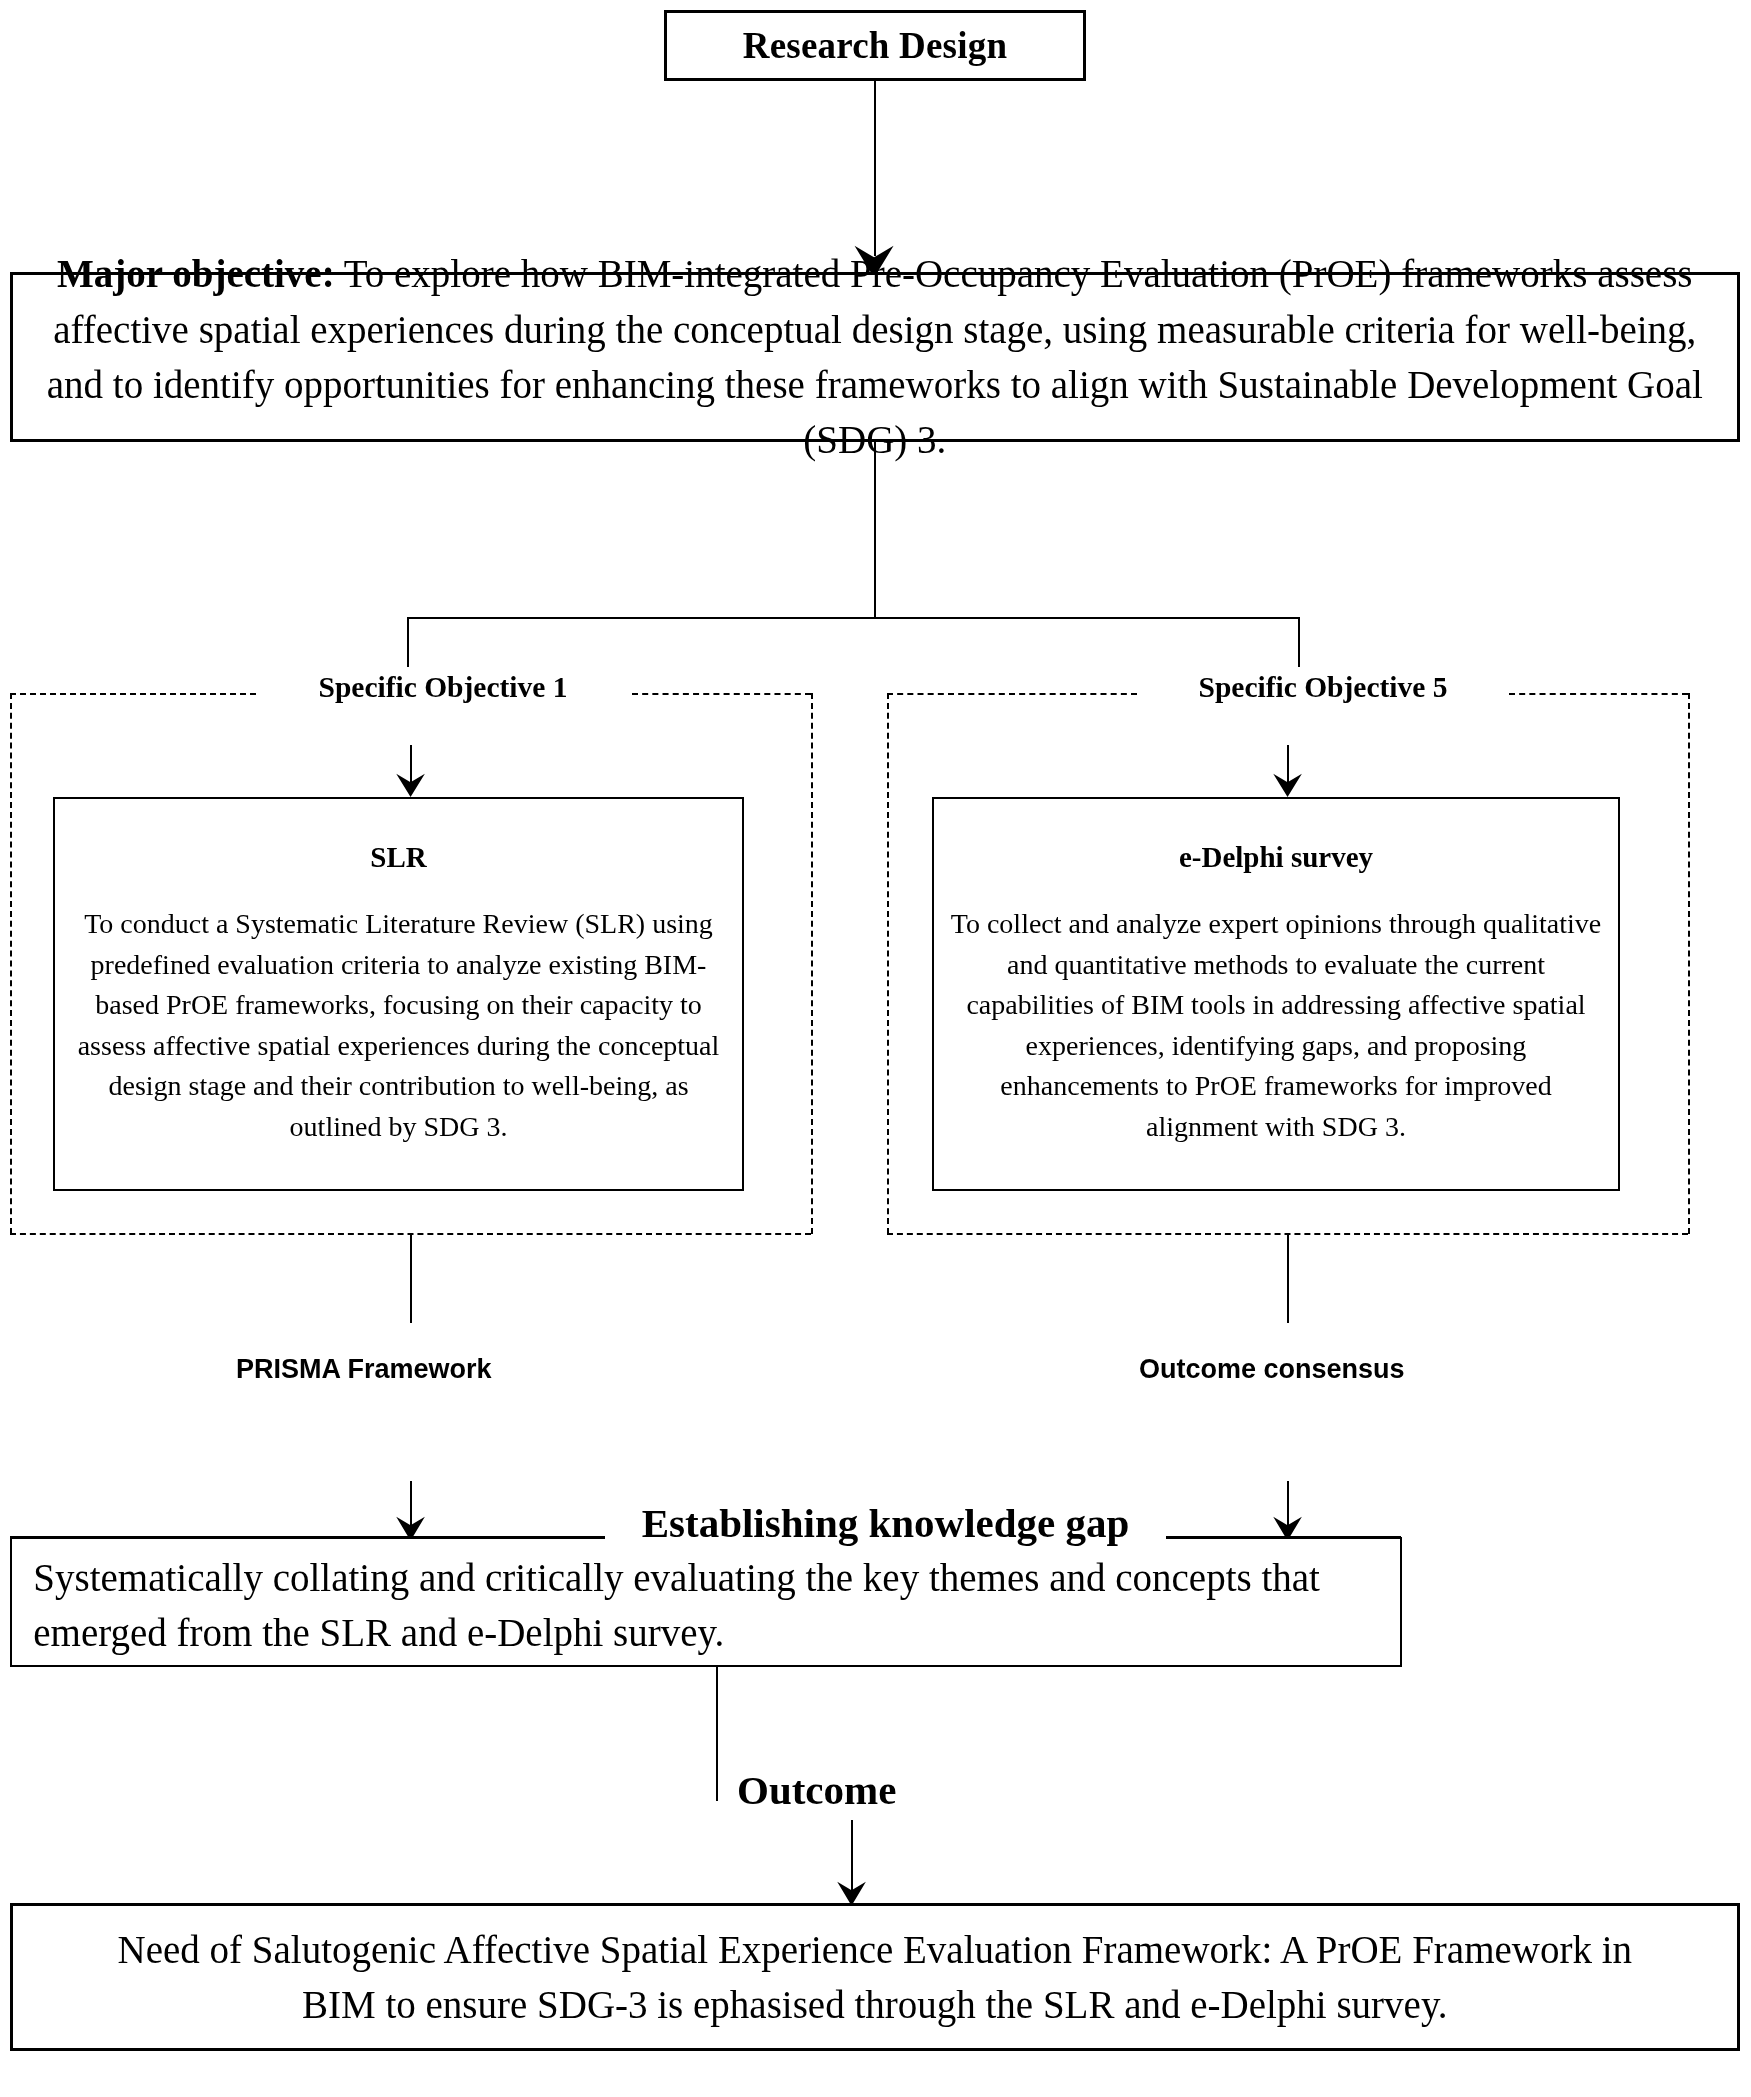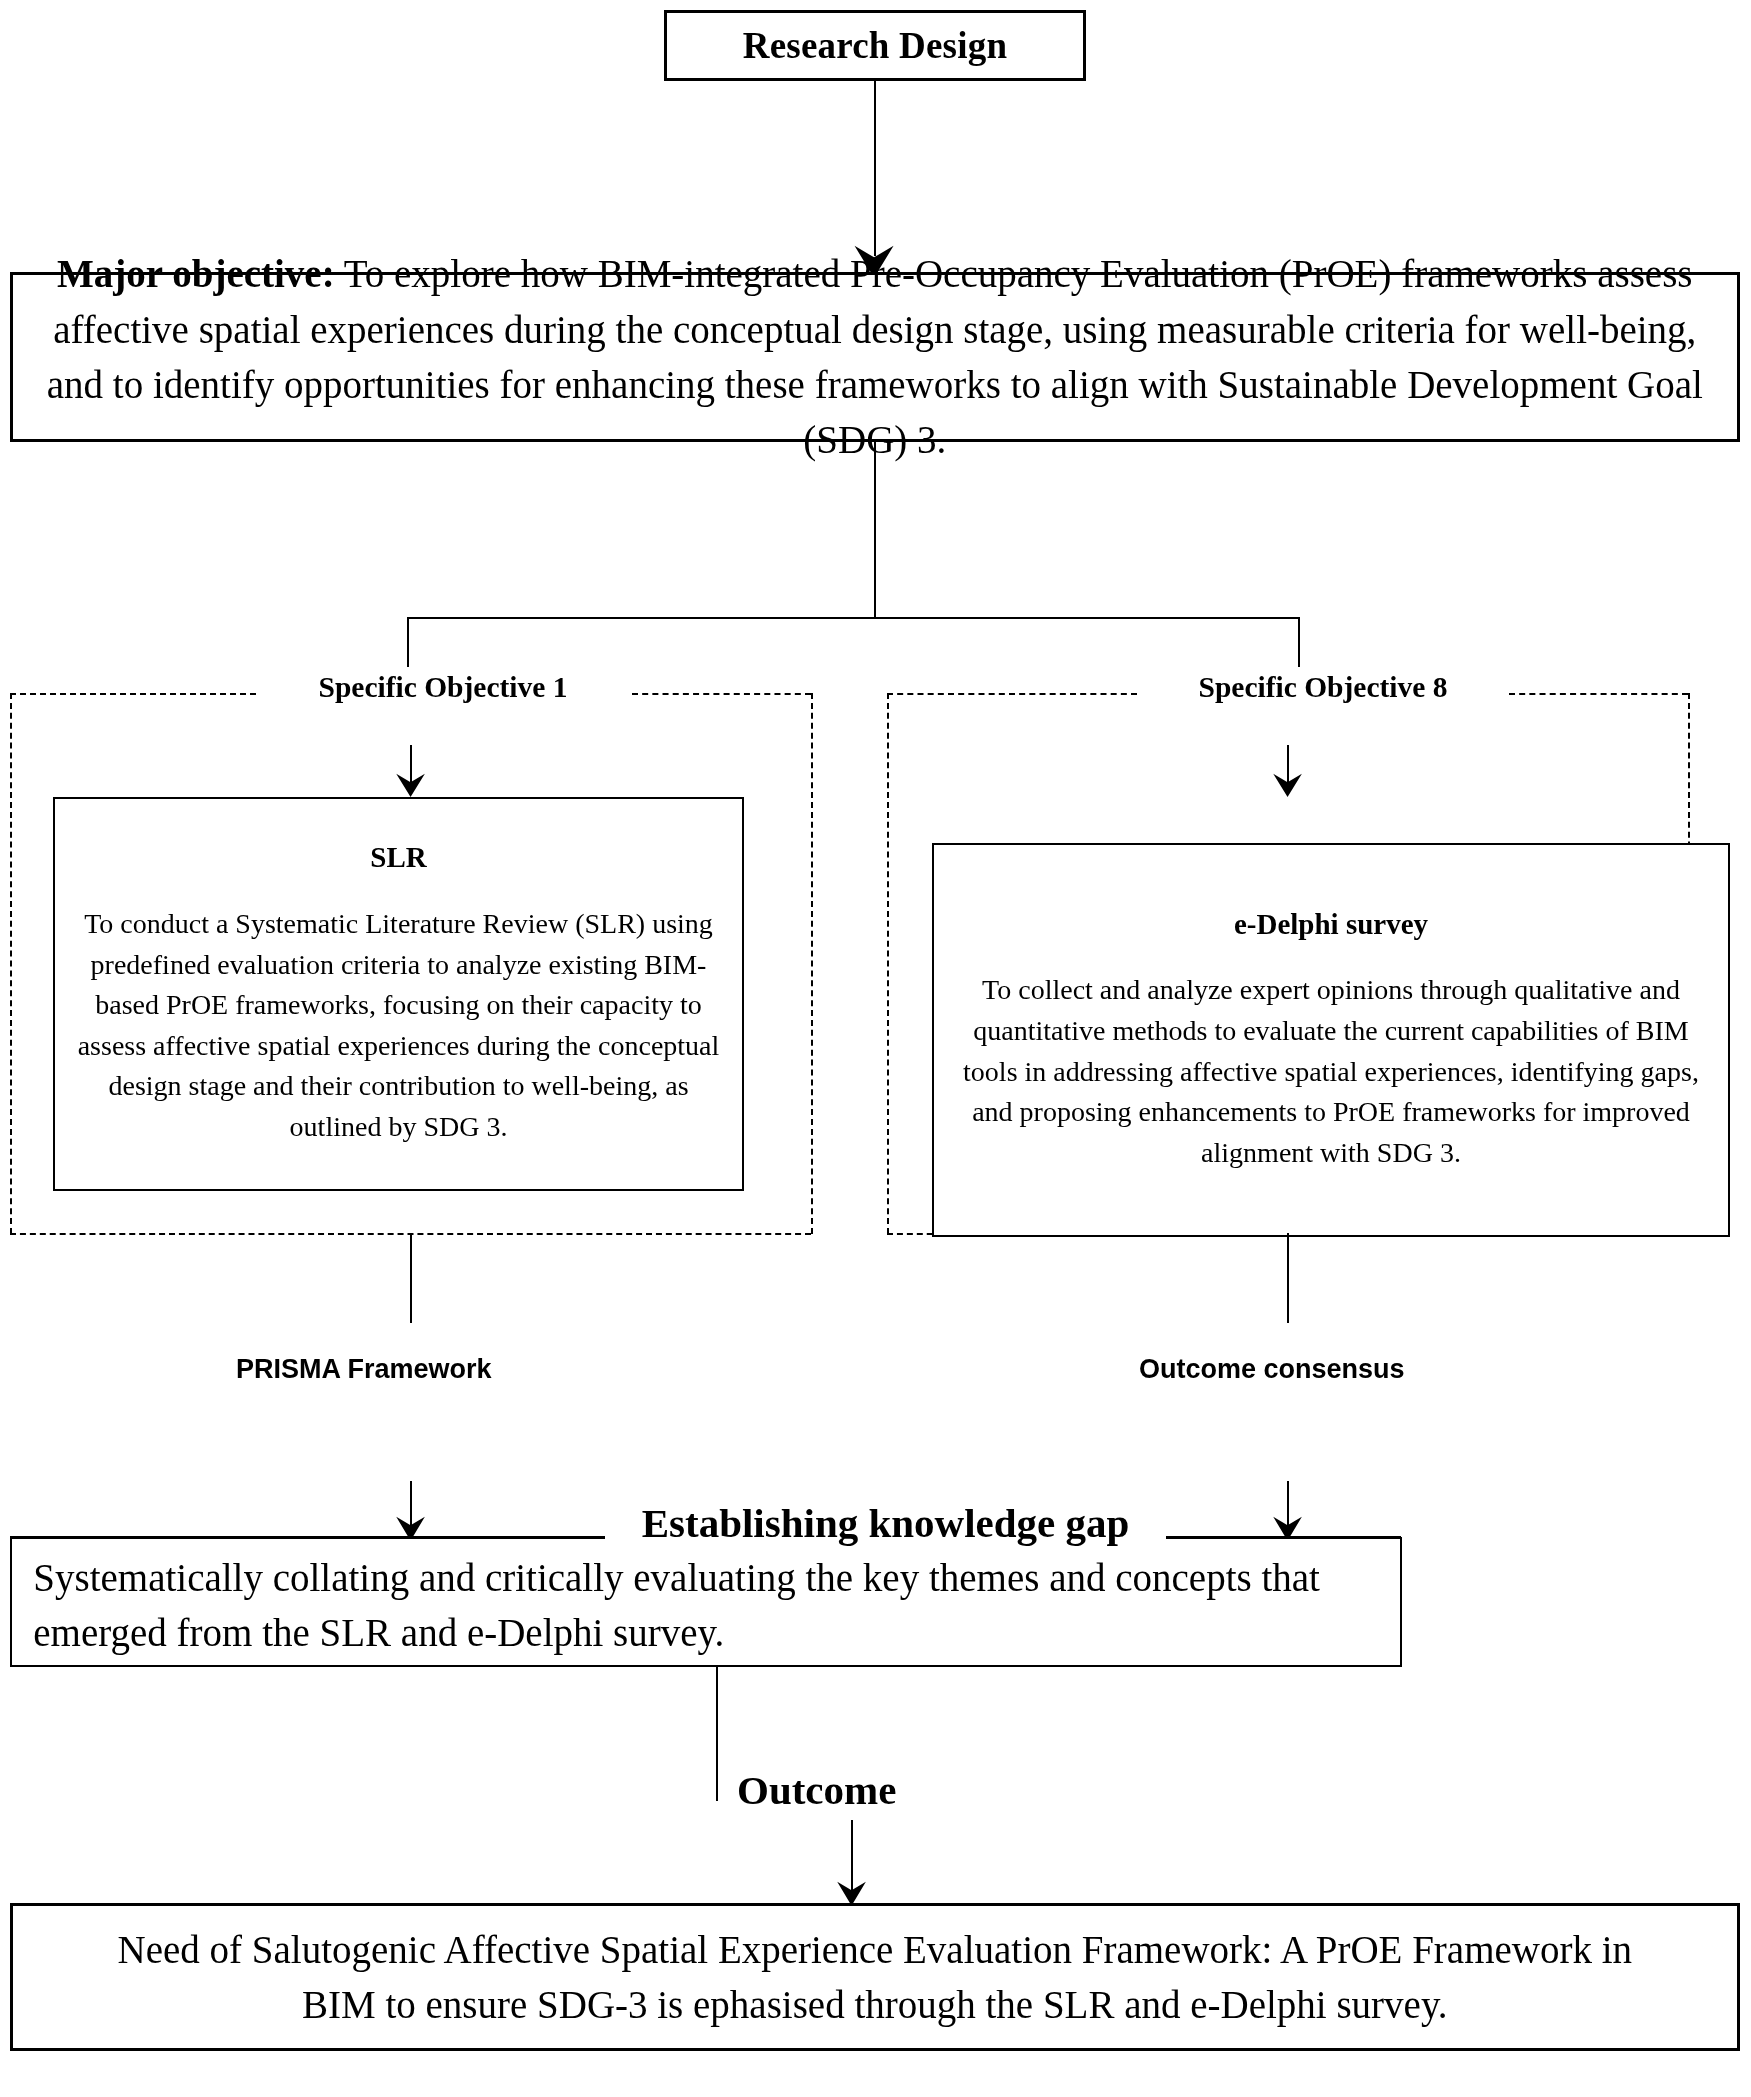--- a/index.html
+++ b/index.html
@@ -168,29 +168,29 @@
   </svg>
 
   <div class="dashed-wrap" style="left:0px; top:0px; width:0.4px; height:0.4px;">
 
     <div class="dash-h" style="left:887px; top:693px; width:250px;"></div>
     <div class="dash-h" style="left:1509px; top:693px; width:179px;"></div>
     <div class="dash-h" style="left:887px; top:1233px; width:801px;"></div>
     <div class="dash-v" style="left:887px; top:693px; height:541px;"></div>
     <div class="dash-v" style="left:1688px; top:693px; height:541px;"></div>
 
-    <div class="dash-label" style="left:1137px; top:673px; width:372px;">Specific Objective 8</div>
+    <div class="dash-label" style="left:1137px; top:673px; width:372px;">Specific Objective 5</div>
   </div>
 
   <div class="vline" style="left:1287px; top:745px; height:41px;"></div>
   <svg class="arrow-svg" style="left:1271px; top:771px;" width="34" height="26" viewBox="0 0 76 58">
     <path d="M 37 58 L 5 6 L 37 25 L 69 6 Z" fill="#000000"></path>
   </svg>
 
-  <div class="box box-thin" style="left:932px; top:797px; width:798px; height:394px; padding:10.7px 16px;margin-top:46px;">
+  <div class="box box-thin" style="left:932px; top:797px; width:688px; height:394px; padding:10.7px 16px;">
     <div class="inner-head" style="margin-bottom:29px;">e-Delphi survey</div>
     <div class="inner-body">To collect and analyze expert opinions through qualitative and quantitative methods to evaluate the current capabilities of BIM tools in addressing affective spatial experiences, identifying gaps, and proposing enhancements to PrOE frameworks for improved alignment with SDG 3.</div>
   </div>
 
   <div class="vline" style="left:1287px; top:1233px; height:90px;"></div>
 
   <div class="sans-label" style="left:1139px; top:1356px;">Outcome consensus</div>
 
   <div class="vline" style="left:1287px; top:1481px; height:49px;"></div>
   <svg class="arrow-svg" style="left:1271px; top:1513px;" width="34" height="28" viewBox="0 0 76 62">

